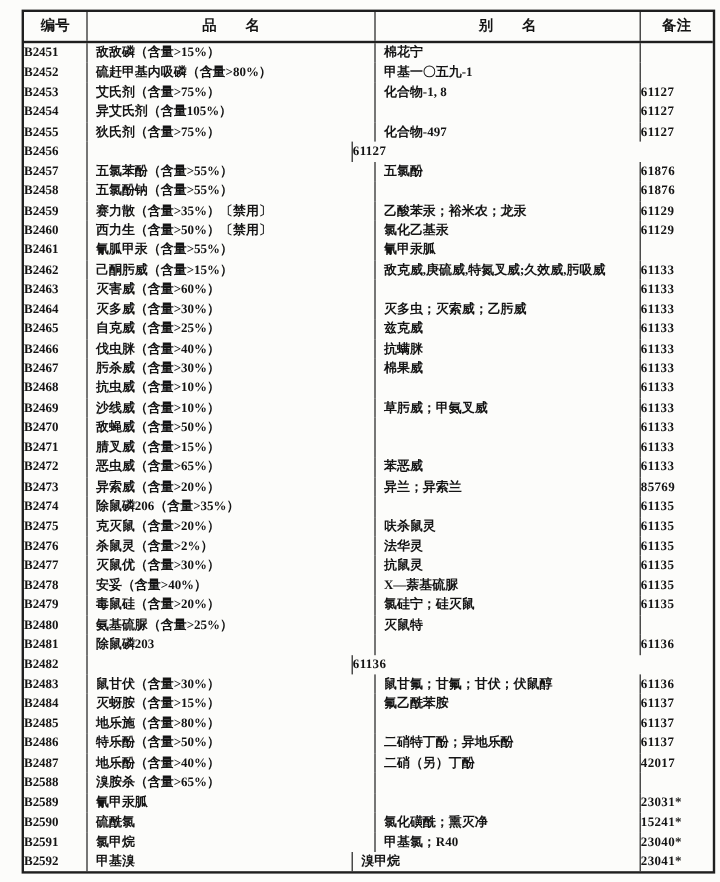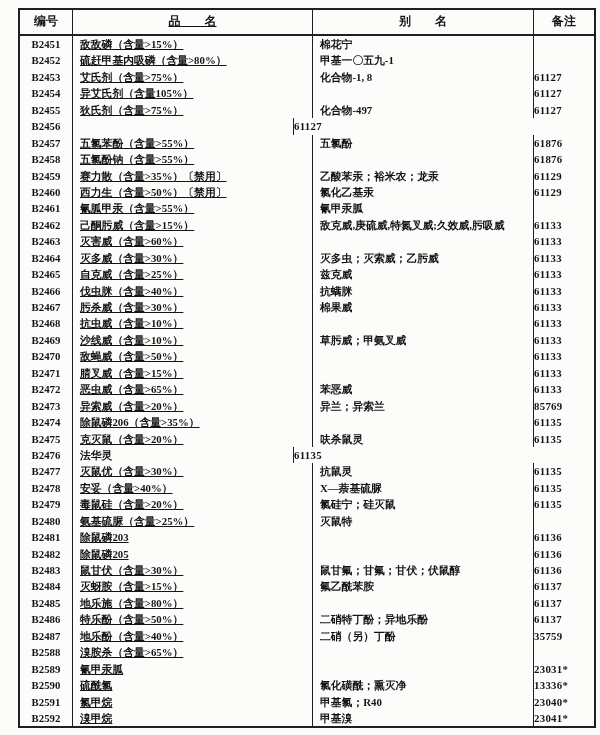--- a/index.html
+++ b/index.html
@@ -27,22 +27,22 @@
   }
   .cell {
     box-sizing:border-box;
     overflow:hidden;
     white-space:nowrap;
     font-size:10.8px;
     font-weight:bold;
     line-height:16.4px;
   }
   .row.header .cell { line-height:22px; text-align:center; font-size:12px; padding-left:0; }
-  .cell.code  { width:53px;  border-right:1px solid #1f1f1f; text-align:center; }
-  .cell.name  { width:240px; border-right:1px solid #1f1f1f; padding-left:7px;text-decoration:underline; }
+  .cell.code  { width:53px;  border-right:1px solid #1f1f1f; text-align:left; }
+  .cell.name  { width:240px; border-right:1px solid #1f1f1f; padding-left:7px; }
   .cell.alias { width:221px; border-right:1px solid #1f1f1f; padding-left:7px; }
   .cell.note  { flex:1; text-align:left; letter-spacing:0.3px; }
 </style>
 </head>
 <body>
 
 <div class="page">
   <div class="table">
     <div class="row header">
       <div class="cell code">编号</div>
@@ -195,20 +195,21 @@
           <div class="cell note">61135</div>
         </div>
         <div class="row">
           <div class="cell code">B2475</div>
           <div class="cell name">克灭鼠（含量&gt;20%）</div>
           <div class="cell alias">呋杀鼠灵</div>
           <div class="cell note">61135</div>
         </div>
         <div class="row">
           <div class="cell code">B2476</div>
+          <div class="cell name">杀鼠灵（含量&gt;2%）</div>
           <div class="cell alias">法华灵</div>
           <div class="cell note">61135</div>
         </div>
         <div class="row">
           <div class="cell code">B2477</div>
           <div class="cell name">灭鼠优（含量&gt;30%）</div>
           <div class="cell alias">抗鼠灵</div>
           <div class="cell note">61135</div>
         </div>
         <div class="row">
@@ -230,21 +231,20 @@
           <div class="cell note"></div>
         </div>
         <div class="row">
           <div class="cell code">B2481</div>
           <div class="cell name">除鼠磷203</div>
           <div class="cell alias"></div>
           <div class="cell note">61136</div>
         </div>
         <div class="row">
           <div class="cell code">B2482</div>
-          <div class="cell name">除鼠磷205</div>
           <div class="cell alias"></div>
           <div class="cell note">61136</div>
         </div>
         <div class="row">
           <div class="cell code">B2483</div>
           <div class="cell name">鼠甘伏（含量&gt;30%）</div>
           <div class="cell alias">鼠甘氟；甘氟；甘伏；伏鼠醇</div>
           <div class="cell note">61136</div>
         </div>
         <div class="row">
@@ -262,47 +262,47 @@
         <div class="row">
           <div class="cell code">B2486</div>
           <div class="cell name">特乐酚（含量&gt;50%）</div>
           <div class="cell alias">二硝特丁酚；异地乐酚</div>
           <div class="cell note">61137</div>
         </div>
         <div class="row">
           <div class="cell code">B2487</div>
           <div class="cell name">地乐酚（含量&gt;40%）</div>
           <div class="cell alias">二硝（另）丁酚</div>
-          <div class="cell note">35759</div>
+          <div class="cell note">42017</div>
         </div>
         <div class="row">
           <div class="cell code">B2588</div>
           <div class="cell name">溴胺杀（含量&gt;65%）</div>
           <div class="cell alias"></div>
           <div class="cell note"></div>
         </div>
         <div class="row">
           <div class="cell code">B2589</div>
           <div class="cell name">氰甲汞胍</div>
           <div class="cell alias"></div>
           <div class="cell note">23031*</div>
         </div>
         <div class="row">
           <div class="cell code">B2590</div>
           <div class="cell name">硫酰氯</div>
           <div class="cell alias">氯化磺酰；熏灭净</div>
-          <div class="cell note">13336*</div>
+          <div class="cell note">15241*</div>
         </div>
         <div class="row">
           <div class="cell code">B2591</div>
           <div class="cell name">氯甲烷</div>
           <div class="cell alias">甲基氯；R40</div>
           <div class="cell note">23040*</div>
         </div>
         <div class="row">
           <div class="cell code">B2592</div>
+          <div class="cell alias">甲基溴</div>
           <div class="cell name">溴甲烷</div>
-          <div class="cell alias">甲基溴</div>
           <div class="cell note">23041*</div>
         </div>
       </div>
   </div>
 </div>
 
 </body></html>

